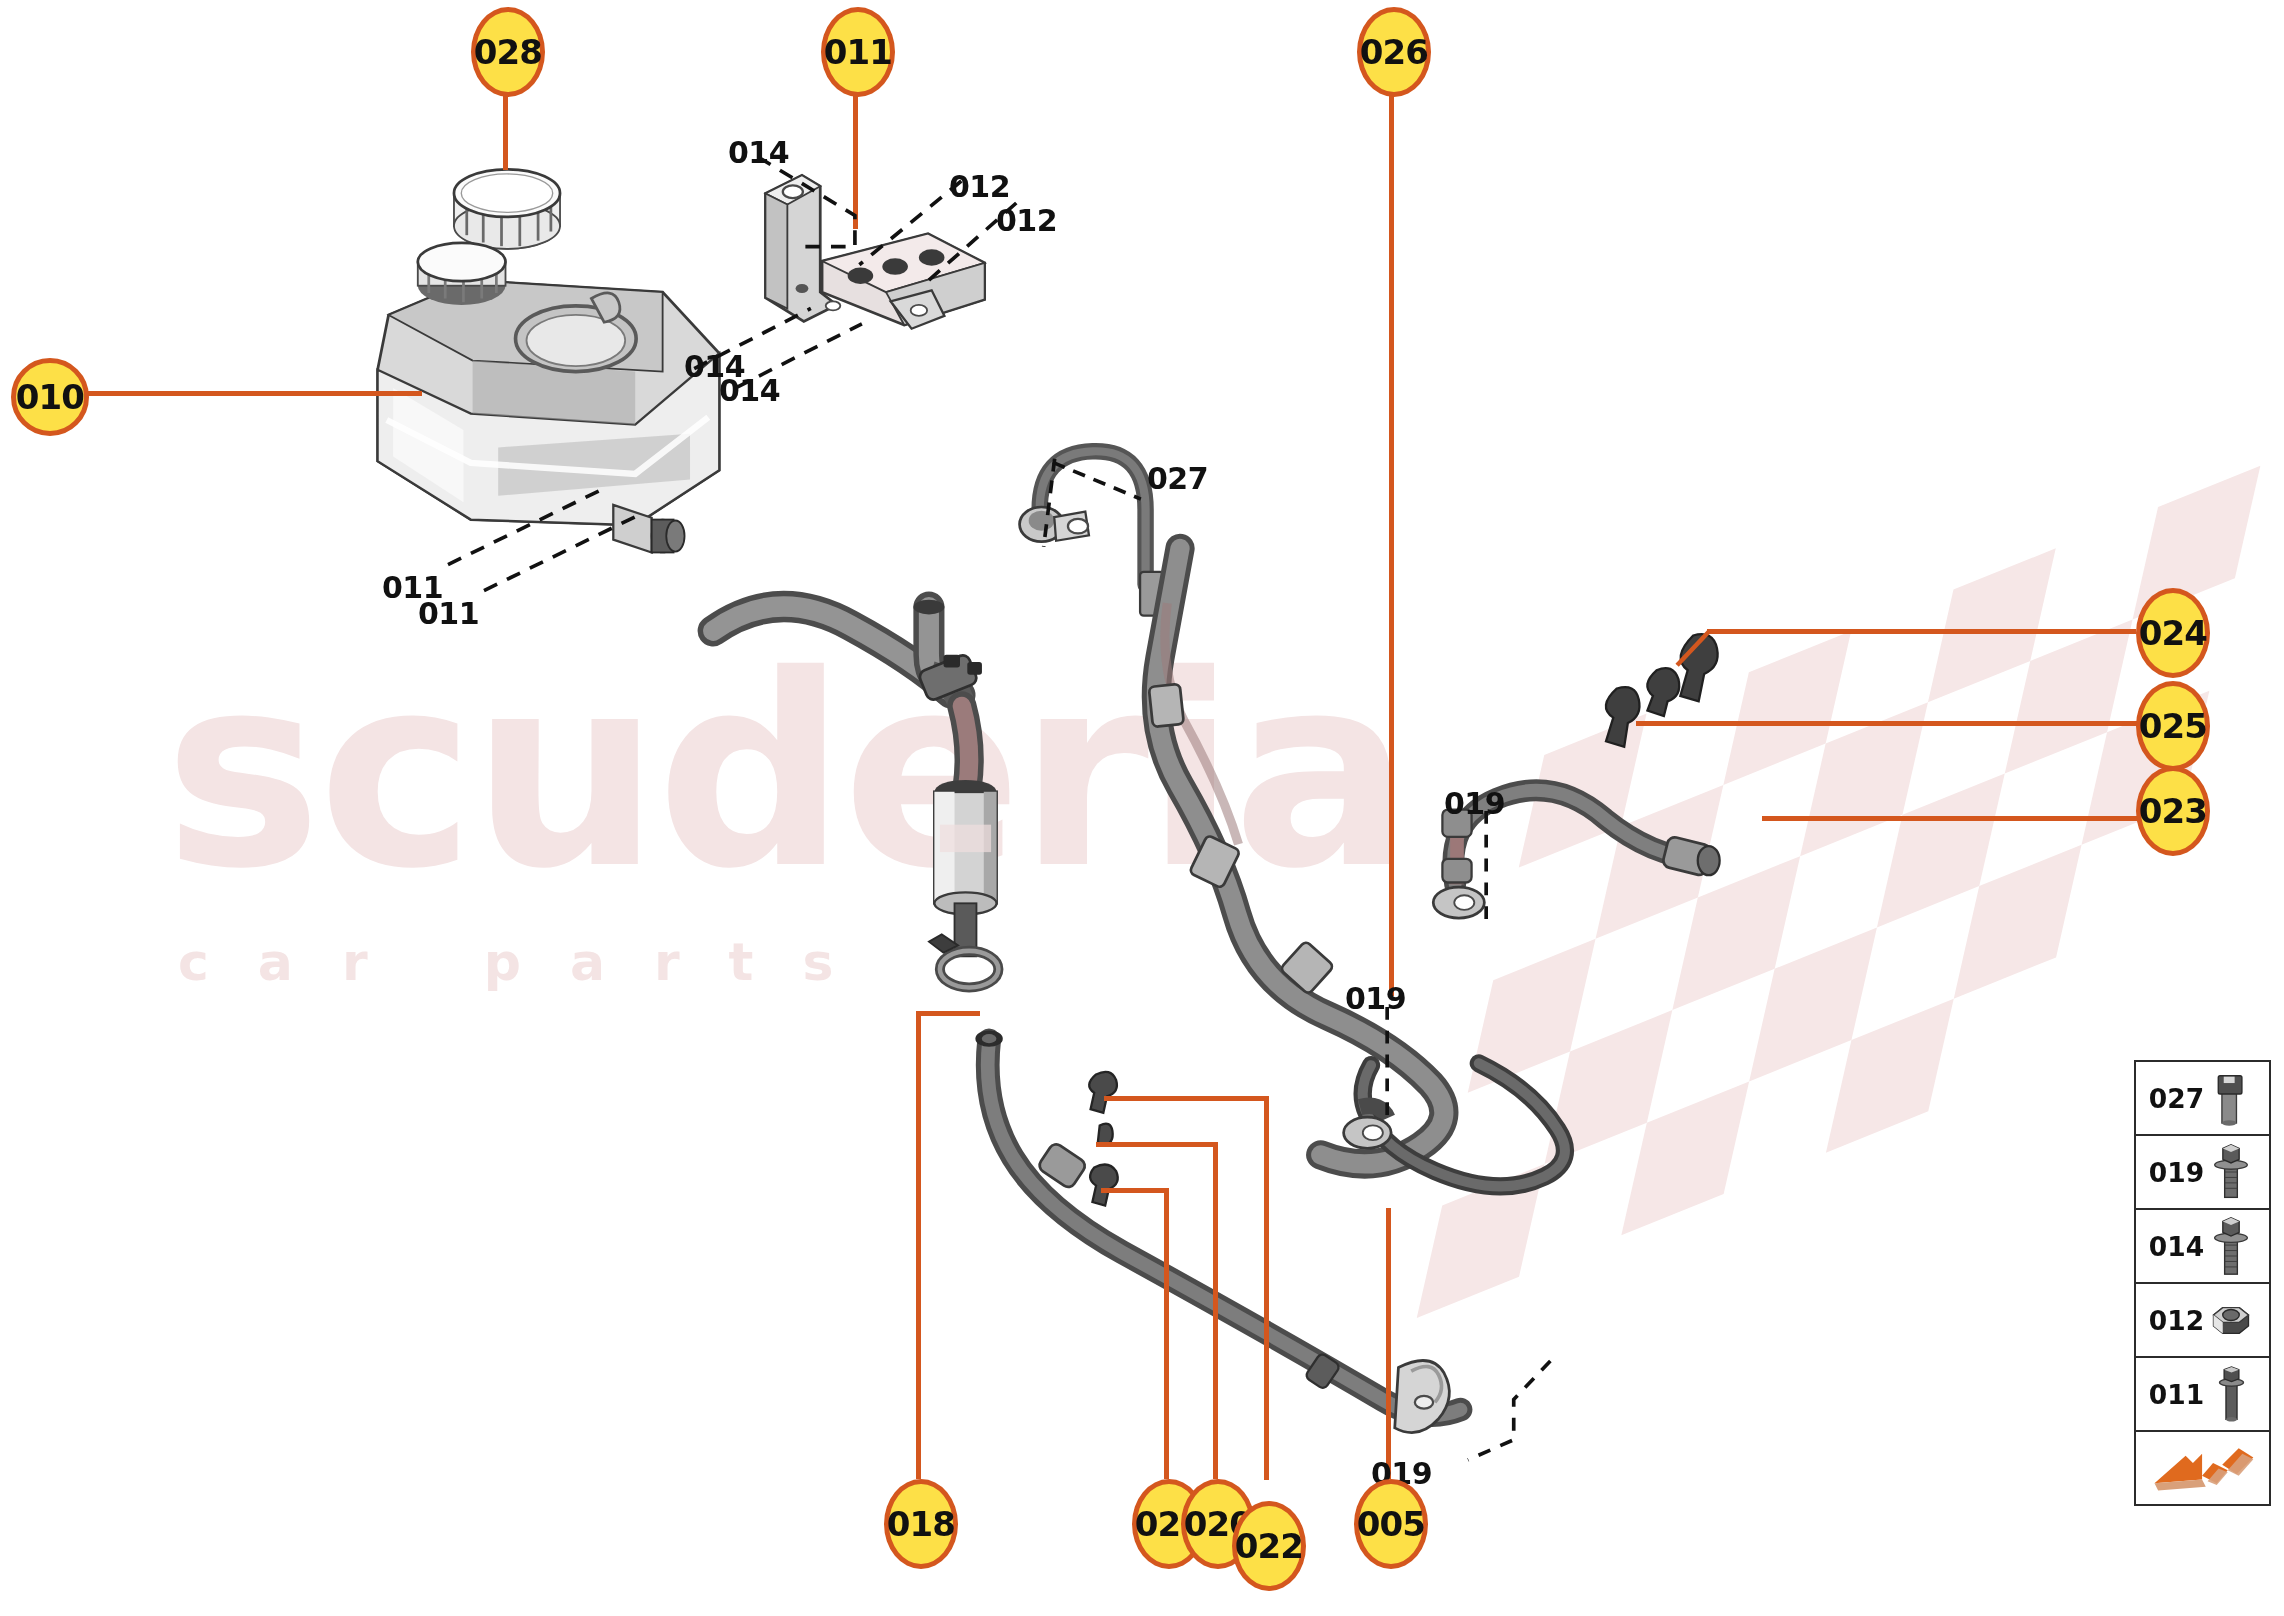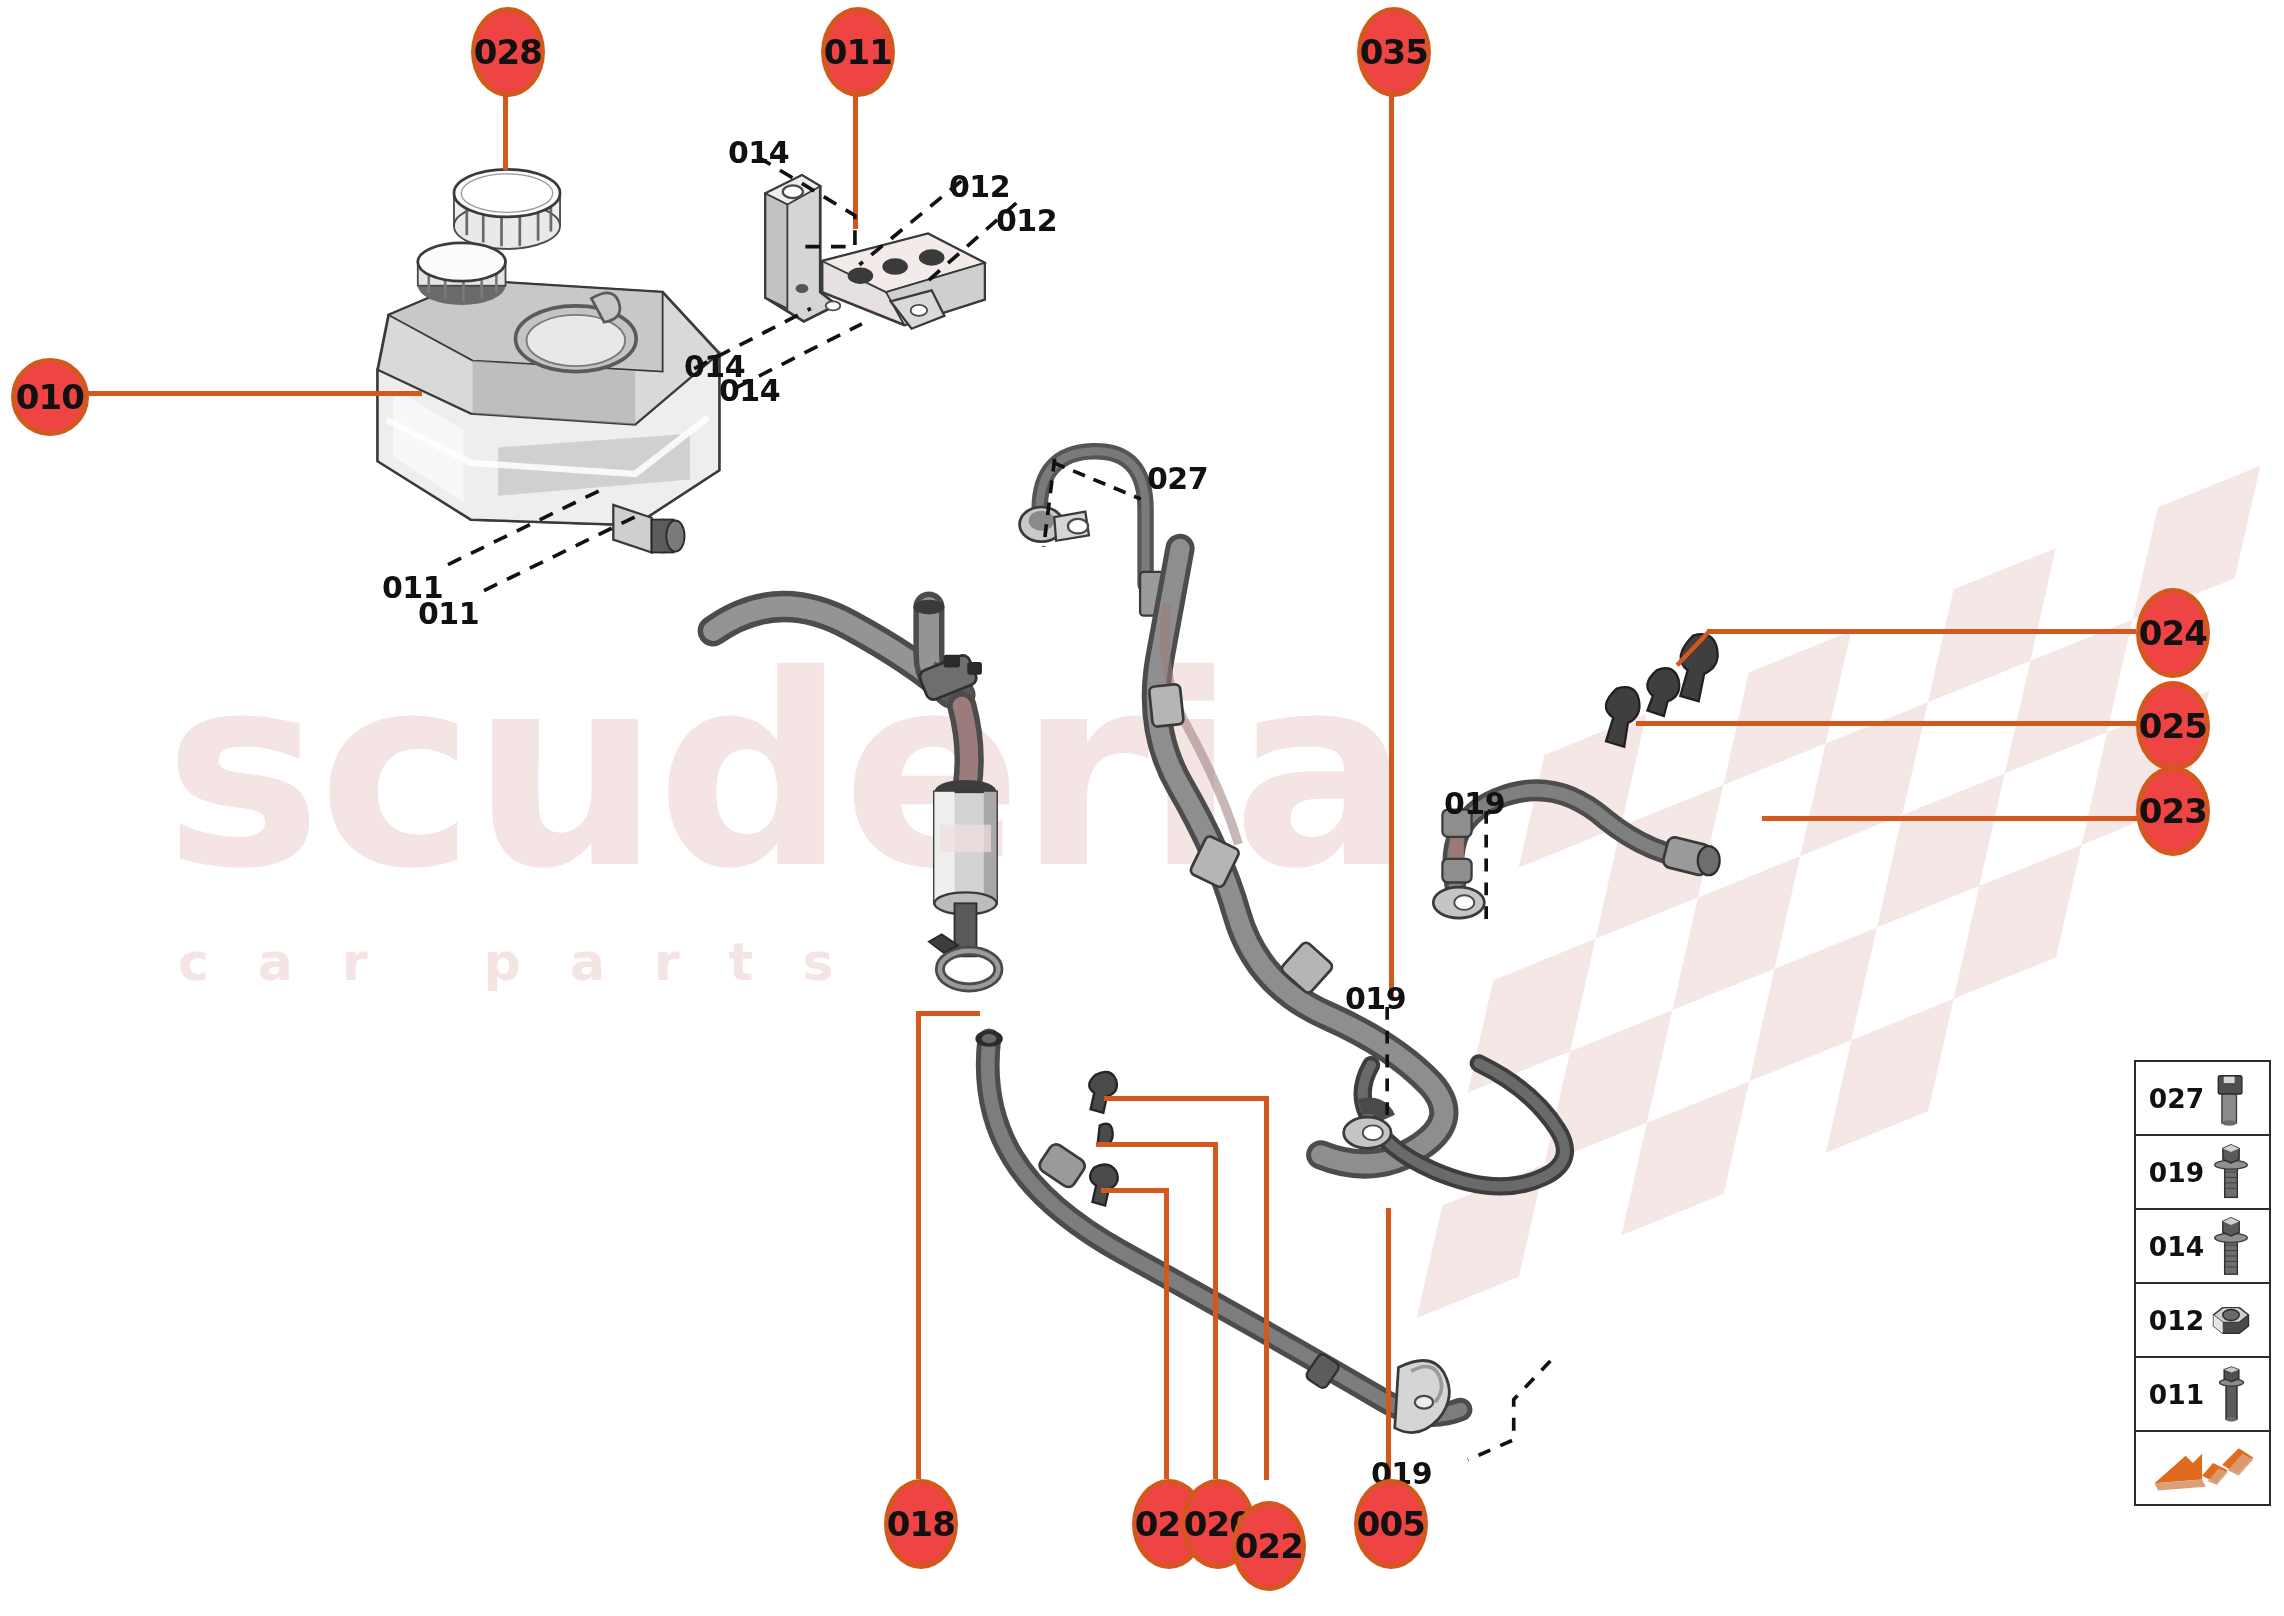--- a/index.html
+++ b/index.html
@@ -10,21 +10,21 @@
 
   
   .wm-layer{position:absolute;left:0;top:0;width:2284px;height:1616px;pointer-events:none;}
   .wm-word{position:absolute;color:#f4e4e4;font-weight:bold;letter-spacing:-3.7px;
            font-family:"DejaVu Sans","Liberation Sans",sans-serif;white-space:nowrap;}
   .wm-main{left:164px;top:640px;font-size:265px;line-height:1;}
   .wm-sub{left:178px;top:932px;font-size:52px;letter-spacing:49px;font-weight:bold;}
 
   
   .bub{position:absolute;border:5.5px solid #d4571e;border-radius:50%;
-       background:#ef4444;display:flex;align-items:center;justify-content:center;
+       background:#fde047;display:flex;align-items:center;justify-content:center;
        font-size:34px;font-weight:bold;color:#111;letter-spacing:-0.9px;z-index:40;}
   .bub-r{width:68px;height:68px;}        
   .bub-e{width:64px;height:80px;}        
 
   
   .ln{position:absolute;background:#d4571e;z-index:30;}
   .lnh{height:4.6px;}
   .lnv{width:4.6px;}
 
   .plain{position:absolute;font-size:30px;font-weight:bold;color:#111;z-index:35;letter-spacing:-0.5px;}
@@ -324,21 +324,21 @@
   <svg class="art" style="left:1378px;top:1007px;z-index:31;" width="22" height="119" viewBox="0 0 24 130">
     <line x1="10" y1="0" x2="10" y2="124" stroke="#111" stroke-width="4" stroke-dasharray="14,12"></line>
   </svg>
 
   <svg class="art" style="left:1435px;top:1361px;z-index:31;" width="119" height="110" viewBox="0 0 130 120">
     <polyline points="126,0 86,42 86,86 36,108" fill="none" stroke="#111" stroke-width="4" stroke-dasharray="14,12"></polyline>
   </svg>
 
   <div class="bub bub-e" style="left:471px;top:7.3px;">028</div>
   <div class="bub bub-e" style="left:821px;top:7.3px;">011</div>
-  <div class="bub bub-e" style="left:1357px;top:7.3px;">035</div>
+  <div class="bub bub-e" style="left:1357px;top:7.3px;">026</div>
   <div class="bub bub-r" style="left:11px;top:358px;">010</div>
   <div class="bub bub-e" style="left:2136px;top:588px;">024</div>
   <div class="bub bub-e" style="left:2136px;top:681px;">025</div>
   <div class="bub bub-e" style="left:2136px;top:766px;">023</div>
   <div class="bub bub-e" style="left:884px;top:1479px;">018</div>
   <div class="bub bub-e" style="left:1132px;top:1479px;">021</div>
   <div class="bub bub-e" style="left:1181px;top:1479px;">020</div>
   <div class="bub bub-e" style="left:1232px;top:1501px;">022</div>
   <div class="bub bub-e" style="left:1354px;top:1479px;">005</div>
 

